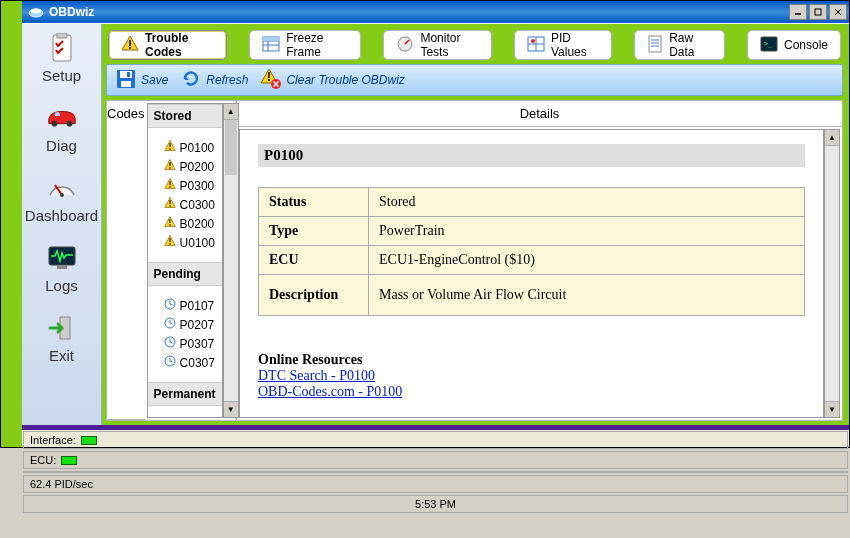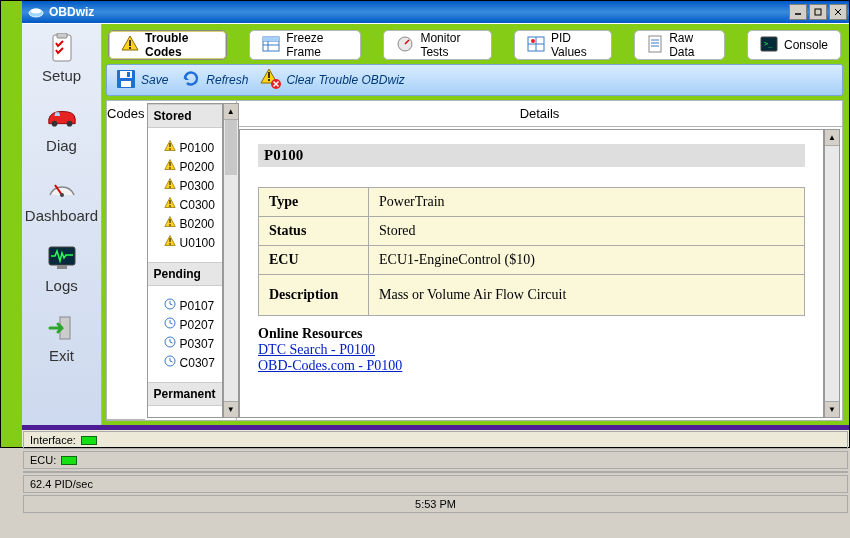--- a/index.html
+++ b/index.html
@@ -35,21 +35,21 @@
 .code-row { display: flex; align-items: center; gap: 4px; padding: 2px 6px 2px 16px; font-size: 12px; }
 .section-gap { height: 10px; }
 .details-panel { flex: 1; display: flex; flex-direction: column; min-height: 0; }
 .details-body-wrapper { flex: 1; display: flex; min-height: 0; }
 .details-body { flex: 1; overflow: hidden; background: #fff; border: 1px solid #999; margin: 2px 0 2px 2px; padding: 14px 18px; }
 .details-sb { width: 16px; background: #e8e8e8; border: 1px solid #999; margin: 2px 2px 2px 0; display: flex; flex-direction: column; justify-content: space-between; }
 .detail-h { background: #dedede; font-weight: bold; font-size: 15px; padding: 3px 6px; font-family: "Times New Roman", serif; }
 .info-table { margin-top: 20px; border: 1px solid #aaa; border-collapse: collapse; width: 100%; }
 .info-table td { border: 1px solid #aaa; background: #fbf8da; padding: 6px 10px; font-family: "Times New Roman", serif; font-size: 14px; }
 .info-table td:first-child { font-weight: bold; width: 110px; }
-.online-h { font-weight: bold; font-size: 14px; font-family: "Times New Roman", serif; margin-top: 10px; }
+.online-h { font-weight: bold; font-size: 14px; font-family: "Times New Roman", serif; margin-top: 36px; }
 .online-link { color: #0020c8; text-decoration: underline; font-family: "Times New Roman", serif; font-size: 14px; display: block; }
 .statusbar { height: 22px; background: #ece9d8; border-top: 5px solid #4c1d95; display: flex; align-items: stretch; font-size: 11px; flex-direction: column; }
 .sb-cell { border: 1px solid #aaa; padding: 2px 6px; display: flex; align-items: center; gap: 5px; margin: 1px; }
 .sb-flex { flex: 1; margin: 1px; border: 1px solid #aaa; }
 .led { width: 16px; height: 9px; background: #14e014; border: 1px solid #0a6b0a; }
 </style>
 </head>
 <body>
 
 <div class="window">
@@ -334,26 +334,26 @@
         </div>
 
         <div class="details-panel">
           <div class="panel-header">Details</div>
           <div class="details-body-wrapper">
             <div class="details-body">
               <div class="detail-h">P0100</div>
               <table class="info-table">
                 <tbody>
                     <tr>
+                      <td>Status</td>
+                      <td>Stored</td>
+                    </tr>
+                <tr>
                       <td>Type</td>
                       <td>PowerTrain</td>
-                    </tr>
-                <tr>
-                      <td>Status</td>
-                      <td>Stored</td>
                     </tr>
                 <tr>
                       <td>ECU</td>
                       <td>ECU1-EngineControl ($10)</td>
                     </tr>
                 <tr>
                       <td>Description</td>
                       <td style="padding-top:12px;padding-bottom:12px">Mass or Volume Air Flow Circuit</td>
                     </tr>
               </tbody>

